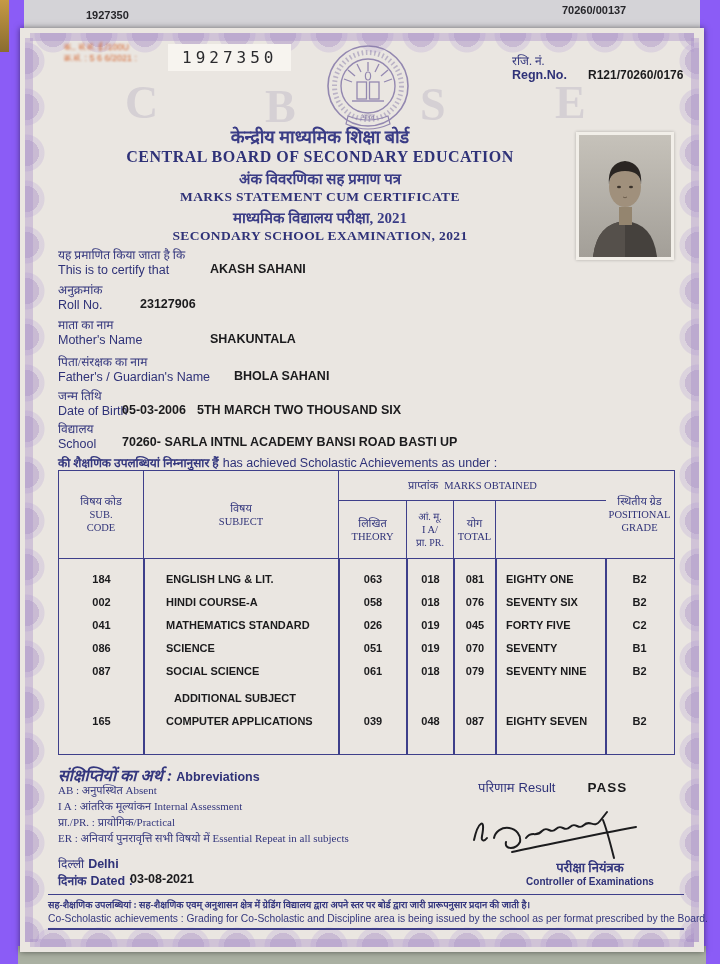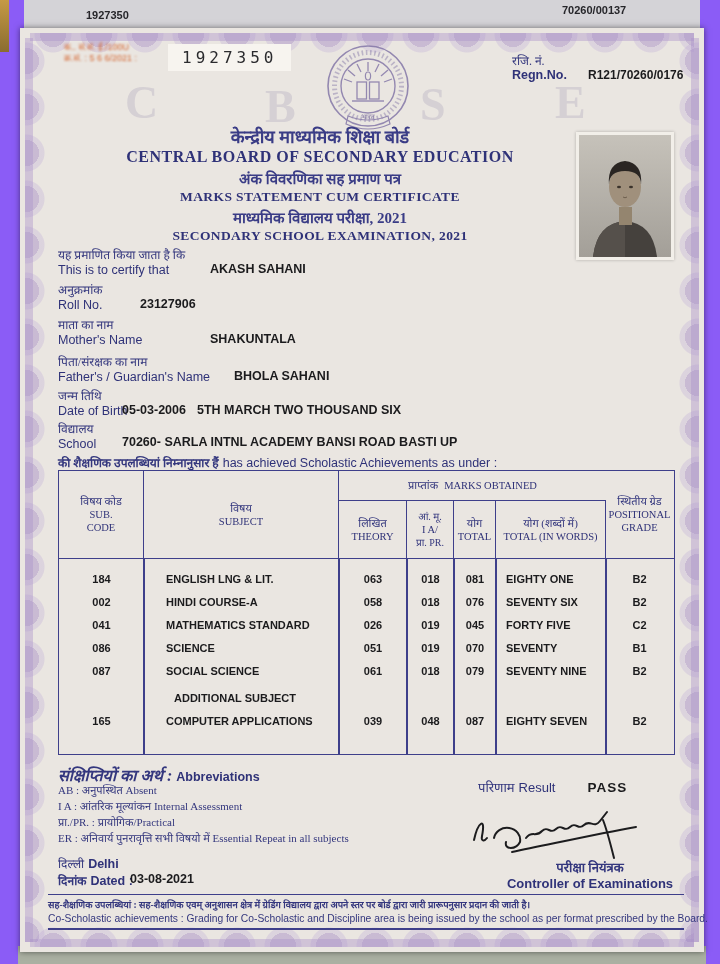--- a/index.html
+++ b/index.html
@@ -221,24 +221,20 @@
         </div>
         <div class="th br" style="grid-row:2;grid-column:4;">
           <span style="font-size:10px;">आं. मू.</span>
           <span class="e">I A/</span>
           <span style="font-size:10px;">प्रा. PR.</span>
         </div>
         <div class="th br" style="grid-row:2;grid-column:5;">
           <span>योग</span>
           <span class="e">TOTAL</span>
         </div>
-        <div class="th br" style="grid-row:2;grid-column:6;">
-          <span>योग (शब्दों में)</span>
-          <span class="e">TOTAL (IN WORDS)</span>
-        </div>
       </div>
 
       <div class="tbody">
         <div class="vline" style="left:84px;"></div>
         <div class="vline" style="left:279px;"></div>
         <div class="vline" style="left:347px;"></div>
         <div class="vline" style="left:394px;"></div>
         <div class="vline" style="left:436px;"></div>
         <div class="vline" style="left:546px;"></div>
 
@@ -341,21 +337,21 @@
       </div>
       <div style="height:18px;position:relative;">
         <span class="hi" style="font-weight:bold;">दिनांक</span>
         <span class="enl" style="font-weight:bold;">Dated :</span>
         <span class="val abs" style="left:72px;top:1px;">03-08-2021</span>
       </div>
     </div>
 
     <div class="abs tc" style="left:470px;top:830px;width:200px;">
       <div class="hi" style="font-weight:bold;font-size:13px;">परीक्षा नियंत्रक</div>
-      <div class="enl" style="font-weight:bold;font-size:13px;">Controller of Examinations</div>
+      <div class="enl" style="font-weight:bold;font-size:10px;">Controller of Examinations</div>
     </div>
 
     <div class="abs" style="left:28px;top:866px;width:636px;">
       <div class="rule"></div>
       <div class="foot-hi" style="margin-top:3px;">सह-शैक्षणिक उपलब्धियां : सह-शैक्षणिक एवम् अनुशासन क्षेत्र में ग्रेडिंग विद्यालय द्वारा अपने स्तर पर बोर्ड द्वारा जारी प्रारूपनुसार प्रदान की जाती है।</div>
       <div class="foot-en" style="margin-top:2px;">Co-Scholastic achievements : Grading for Co-Scholastic and Discipline area is being issued by the school as per format prescribed by the Board.</div>
       <div class="rule" style="margin-top:4px;"></div>
     </div>
 
   </div>

